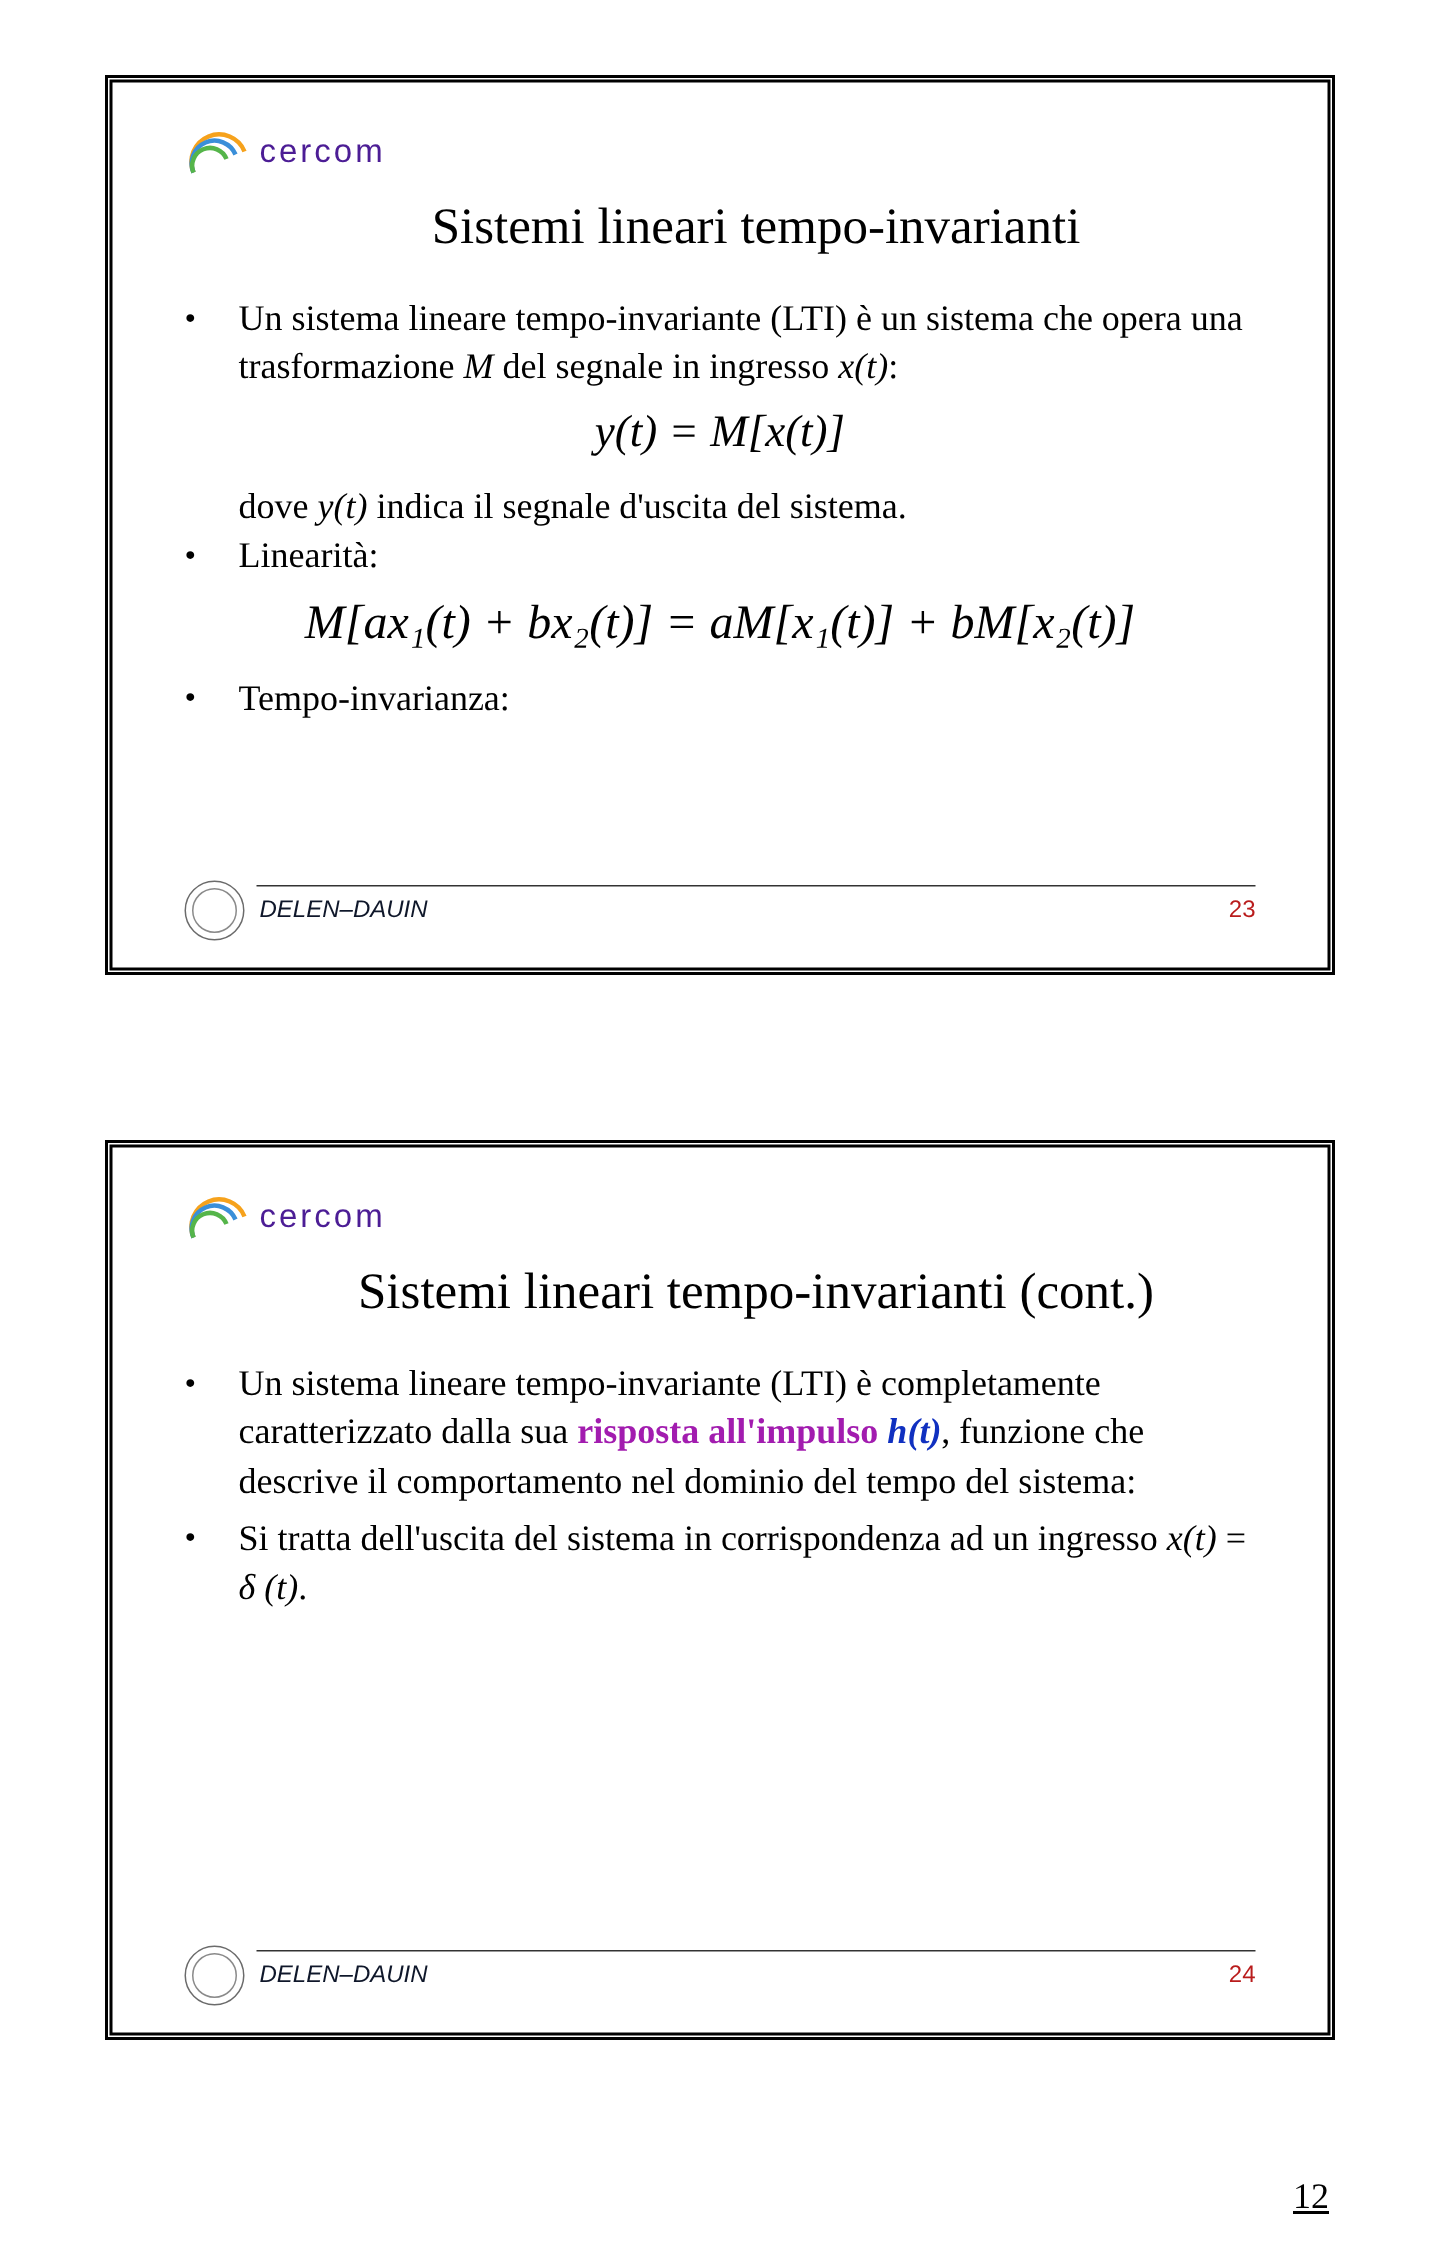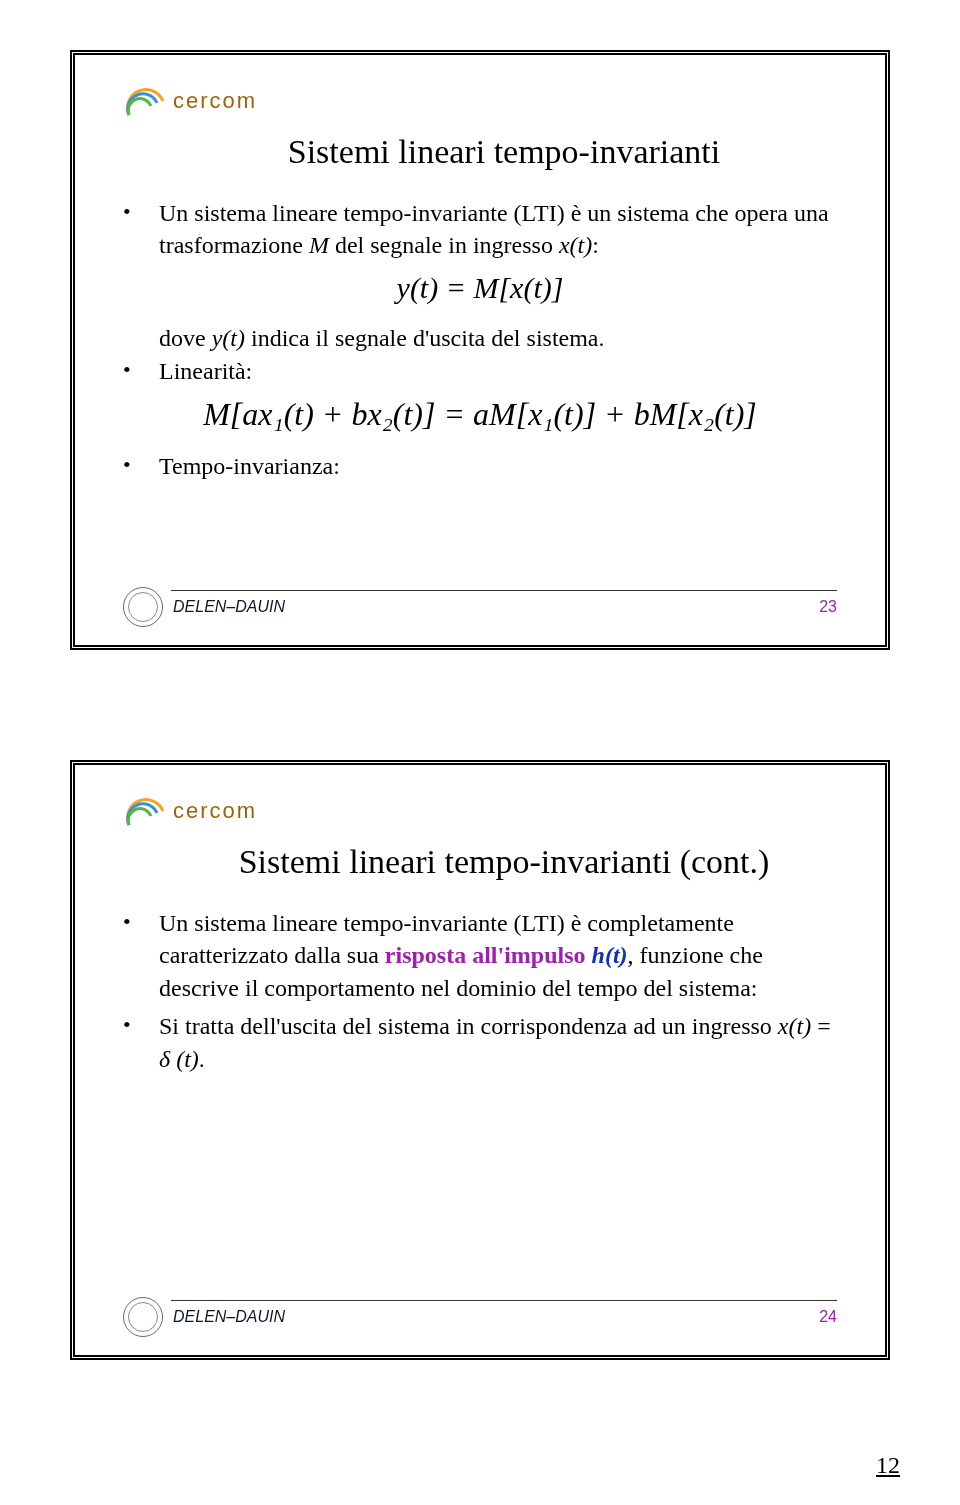--- a/index.html
+++ b/index.html
@@ -30,21 +30,21 @@
   display: flex;
   align-items: center;
   height: 44px;
   margin-bottom: 10px;
 }
 .logo-arc {
   width: 44px; height: 40px; position: relative; margin-right: 6px;
 }
 .logo-text {
   font-family: Arial, Helvetica, sans-serif;
-  color: #a16207;
+  color: #4c1d95;
   font-size: 22px;
   letter-spacing: 2px;
   font-weight: 300;
 }
 .slide-title {
   font-size: 34px;
   margin: 8px 0 26px 48px;
   text-align: center;
 }
 .content {
@@ -93,23 +93,23 @@
   display: flex; align-items: center; justify-content: center;
   box-sizing: border-box;
 }
 .seal-inner {
   width: 28px; height: 28px; border: 1px solid #8a8a8a; border-radius: 50%;
 }
 .footer-text {
   color: #0f172a; font-style: italic; font-size: 16px; margin-left: 10px;
 }
 .footer-left { display: flex; align-items: center; }
-.footer-num { font-size: 16px; color: #a21caf; }
+.footer-num { font-size: 16px; color: #b91c1c; }
 .page-num {
-  position: absolute; right: 60px; bottom: 26px; font-size: 24px;
+  position: absolute; right: 74px; bottom: 26px; font-size: 24px;
   text-decoration: underline;
 }
 .red { color: #a21caf; font-weight: bold; }
 .blue { color: #1030c0; font-weight: bold; }
 .mserif { font-family: "Cambria Math","STIXGeneral","Times New Roman",serif; }
 </style>
 </head>
 <body>
 
 <div class="page">

